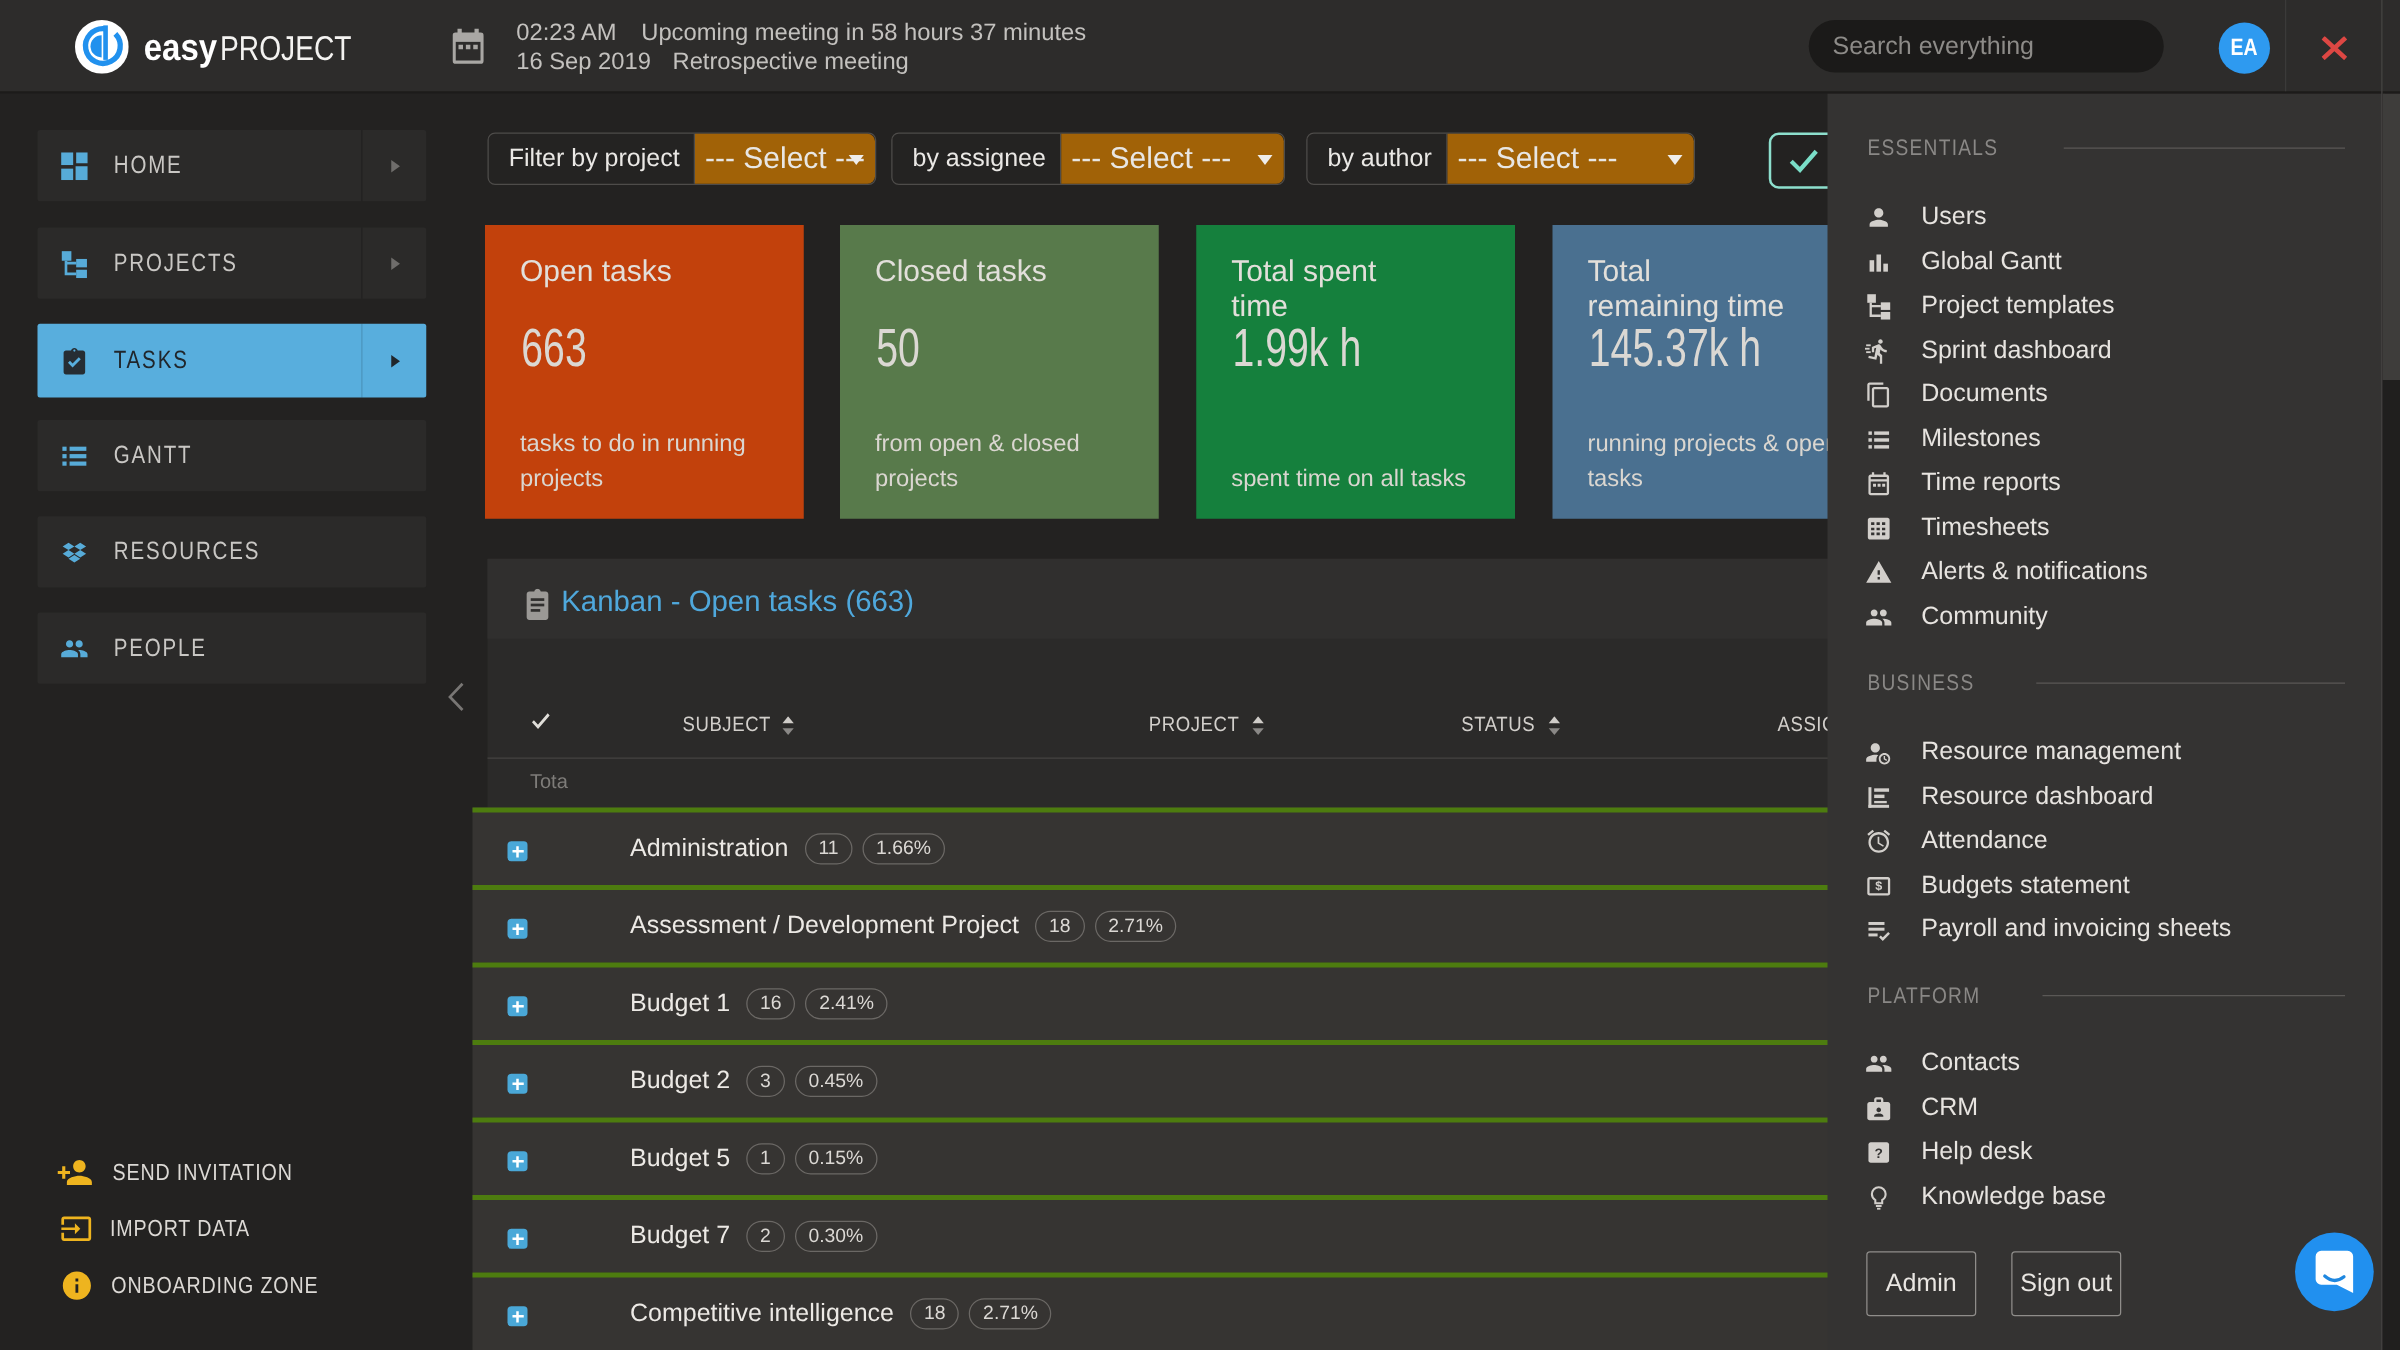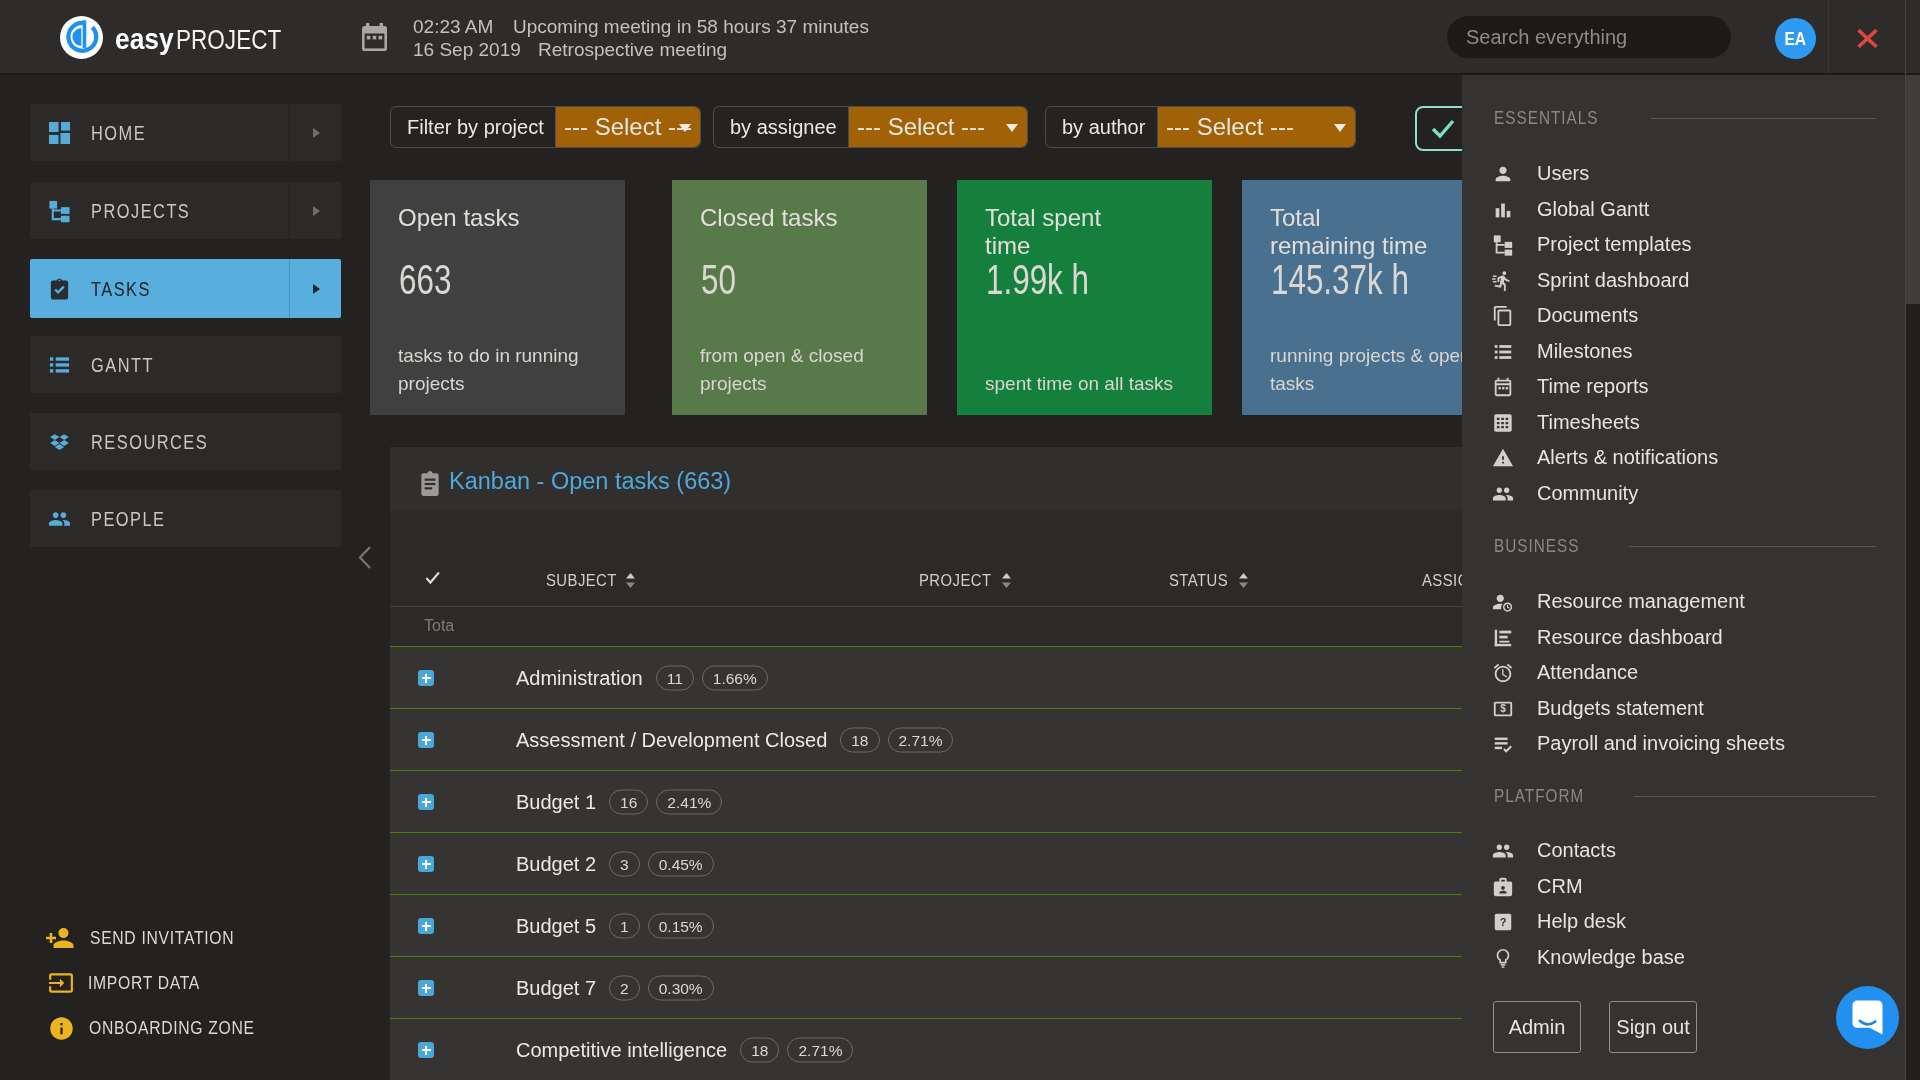--- a/index.html
+++ b/index.html
@@ -38,21 +38,21 @@
 .card .ct { font-size:24px; line-height:28px; }
 .card .cn { position:absolute; left:29px; top:75px; font-size:43px; color:#dbd8d3; transform:scaleX(0.73); transform-origin:0 50%; white-space:nowrap; }
 .card .cc { position:absolute; left:28px; bottom:17px; font-size:19px; line-height:28px; color:#dad6d0; }
 
 #kanban { position:absolute; left:390px; top:447px; width:1500px; height:633px; background:#2b2a29; }
 #khead { position:absolute; left:0; top:0; width:100%; height:64px; background:#302f2e; }
 #ktitle { position:absolute; left:59px; top:21px; font-size:23.5px; color:#4fa8dc; }
 .th { position:absolute; top:571px; color:#d2cfcb; font-size:16.5px; letter-spacing:0.5px; transform:scaleX(0.9); transform-origin:0 50%; }
 #sep1 { position:absolute; left:390px; top:606px; width:1500px; height:1px; background:#454341; }
 #tota { position:absolute; left:424px; top:617px; width:31px; overflow:hidden; color:#7e7c79; font-size:16px; white-space:nowrap; }
-.krow { position:absolute; left:390px; width:1500px; height:62px; background:#363432; border-top:1px solid #4d7c0f; }
+.krow { position:absolute; left:378px; width:1500px; height:62px; background:#363432; border-top:4px solid #4d7c0f; }
 .krow .plus { position:absolute; left:28px; top:23px; width:16px; height:16px; background:#4aa8d8; border-radius:3px; }
 .krow .plus:before { content:""; position:absolute; left:3.5px; top:7px; width:9px; height:2.4px; background:#fff; }
 .krow .plus:after { content:""; position:absolute; left:6.8px; top:3.7px; width:2.4px; height:9px; background:#fff; }
 .krow .sub { position:absolute; left:126px; top:50%; transform:translateY(-50%); display:flex; align-items:center; }
 .krow .sub .nm { color:#ece9e5; font-size:20px; white-space:nowrap; }
 .pill { display:inline-block; height:25px; line-height:23px; border:1px solid #6b6865; border-radius:13px; padding:0 10px; color:#dbd8d4; font-size:15.5px; margin-left:13px; }
 .pill + .pill { margin-left:8px; }
 
 #rpanel { position:absolute; left:1462px; top:75px; width:446px; height:1005px; background:#343332; }
 .sect { position:absolute; left:32px; display:flex; align-items:center; width:382px;gap:16px; }
@@ -196,21 +196,21 @@
 <div class="fgroup" style="left:1045px">
   <div class="flabel" style="width:112px">by author</div>
   <div class="fsel" style="width:197px">--- Select ---<div class="caret" style="right:9px;top:17px"></div></div>
 </div>
 <div id="applybtn">
   <svg width="26" height="24" viewBox="0 0 26 24" style="position:absolute;left:13px;top:9px">
       <path d="M3 12 L10 19 L23 4" stroke="#7adec8" stroke-width="3.4" fill="none"></path>
     </svg>
 </div>
 
-<div class="card" style="left:370px;background:#404040">
+<div class="card" style="left:388px;background:#c2410c">
   <div class="ct">Open tasks</div>
   <div class="cn">663</div>
   <div class="cc">tasks to do in running<br>projects</div>
 </div>
 <div class="card" style="left:672px;background:#587a4b">
   <div class="ct">Closed tasks</div>
   <div class="cn">50</div>
   <div class="cc">from open &amp; closed<br>projects</div>
 </div>
 <div class="card" style="left:957px;background:#15803d">
@@ -262,21 +262,21 @@
   <div class="plus"></div>
   <div class="sub">
       <span class="nm">Administration</span>
       <span class="pill">11</span>
       <span class="pill">1.66%</span>
     </div>
 </div>
 <div class="krow" style="top:708px">
   <div class="plus"></div>
   <div class="sub">
-      <span class="nm">Assessment / Development Closed</span>
+      <span class="nm">Assessment / Development Project</span>
       <span class="pill">18</span>
       <span class="pill">2.71%</span>
     </div>
 </div>
 <div class="krow" style="top:770px">
   <div class="plus"></div>
   <div class="sub">
       <span class="nm">Budget 1</span>
       <span class="pill">16</span>
       <span class="pill">2.41%</span>

